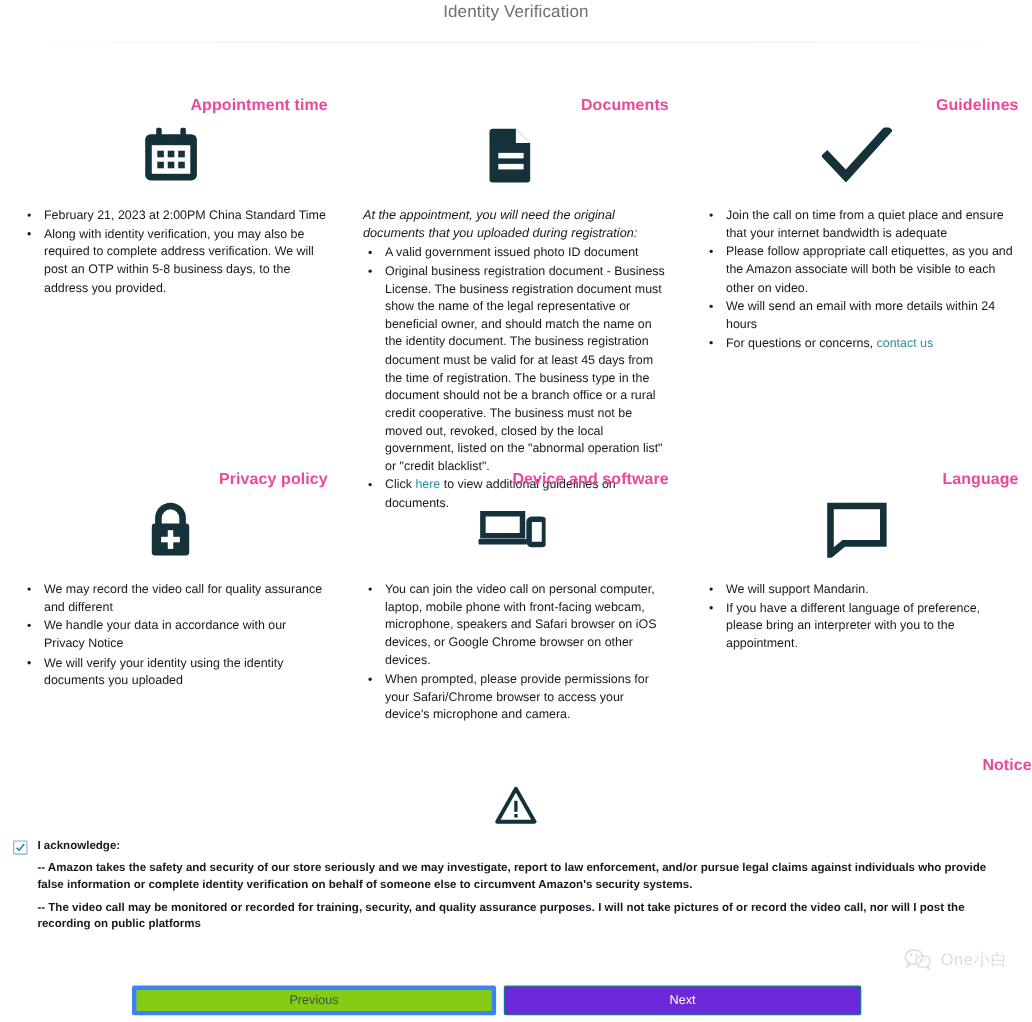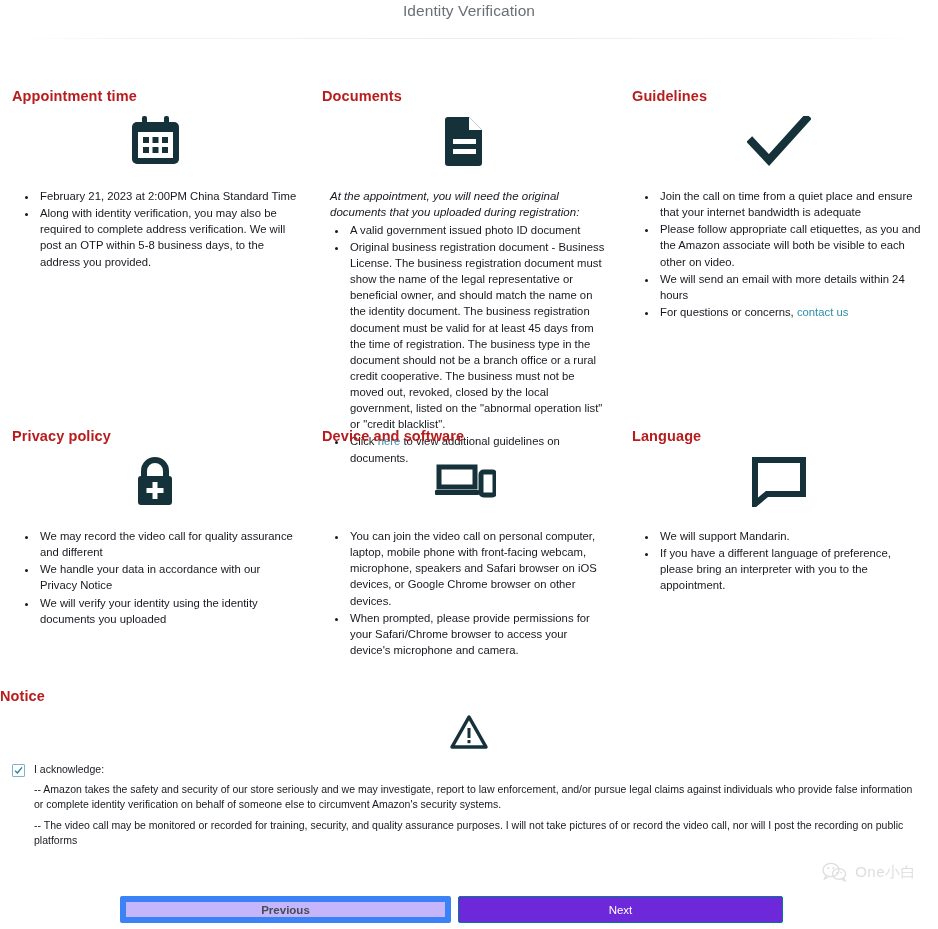--- a/index.html
+++ b/index.html
@@ -36,24 +36,24 @@
   
   .grid {
     position: absolute;
     top: 88px; left: 0; right: 0;
     display: grid;
     grid-template-columns: 310px 310px 318px;
     column-gap: 0;
   }
   .cell { padding: 0 12px; }
   .cell-title {
-    text-align: left;
+    text-align: right;
     font-weight: 700;
     font-size: 14.5px;
-    color: #b91c1c;
+    color: #ec4899;
     margin: 0 0 6px 0;
     letter-spacing: .1px;
   }
   .icon-wrap {
     display: flex;
     justify-content: center;
     align-items: center;
     height: 62px;
     margin-bottom: 16px;
   }
@@ -82,21 +82,21 @@
   .notice-block {
     position: absolute;
     top: 688px; left: 0; right: 0;
     text-align: center;
   }
   .notice-block .cell-title { margin-bottom: 8px; }
 
   
   .ack {
     position: absolute;
-    top: 762px; left: 12px; right: 18px;
+    top: 762px; left: 12px; right: 18px; font-weight: bold;
   }
   .ack-row { display: flex; align-items: flex-start; }
   .checkbox {
     width: 13px; height: 13px;
     min-width: 13px;
     border: 1px solid #7fb3c8;
     background: #ffffff;
     border-radius: 1px;
     margin-top: 2px;
     margin-right: 9px;
@@ -121,24 +121,23 @@
   .btn {
     height: 27px;
     display: flex; align-items: center; justify-content: center;
     font-size: 11.5px;
     border-radius: 2px;
     cursor: pointer;
     user-select: none;
   }
   .btn-prev {
     width: 331px;
-    background: #c4b5fd;
-    border: 6px solid #3b82f6;
+    background: #84cc16;
+    border: 4px solid #3b82f6;
     color: #444d52;
-    font-weight: bold;
   }
   .btn-next {
     width: 325px;
     background: #6d28d9;
     border: 1px solid #007b8f;
     color: #ffffff;
   }
 
   
   .watermark {

